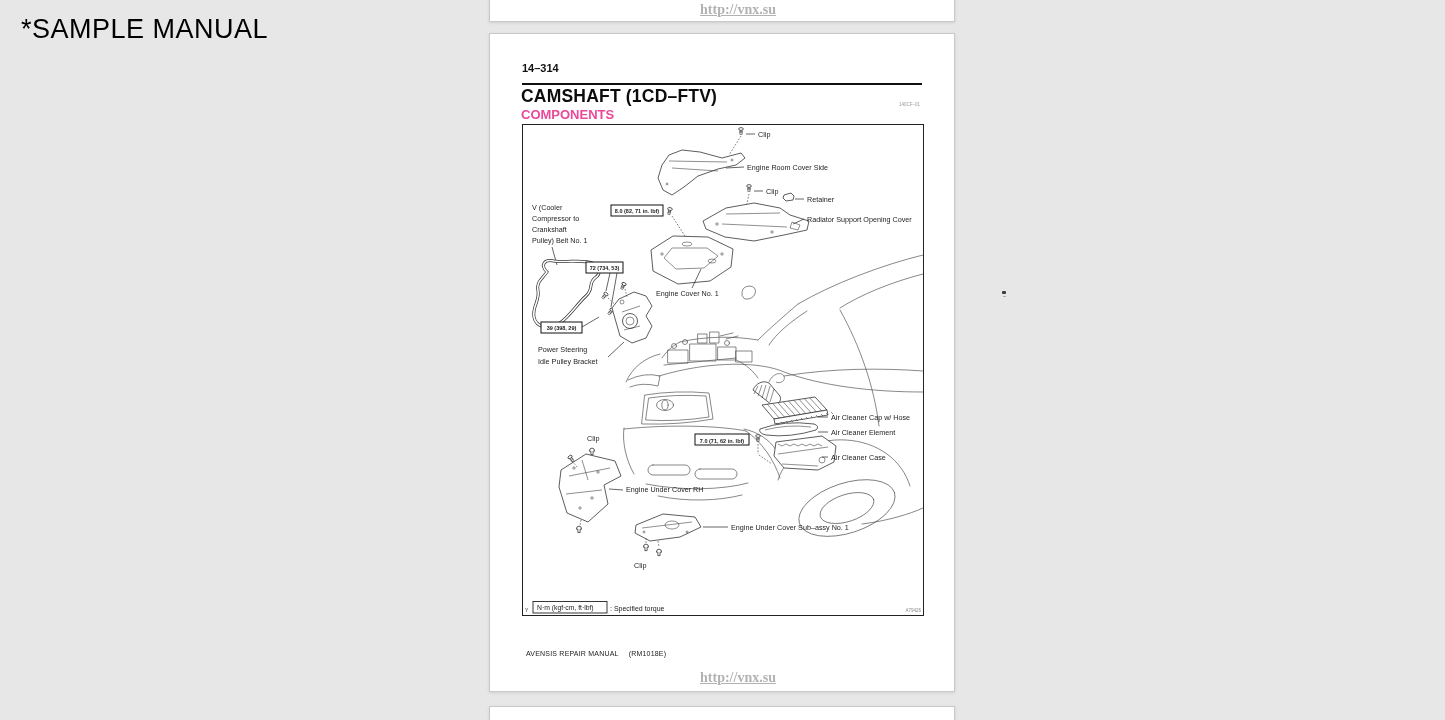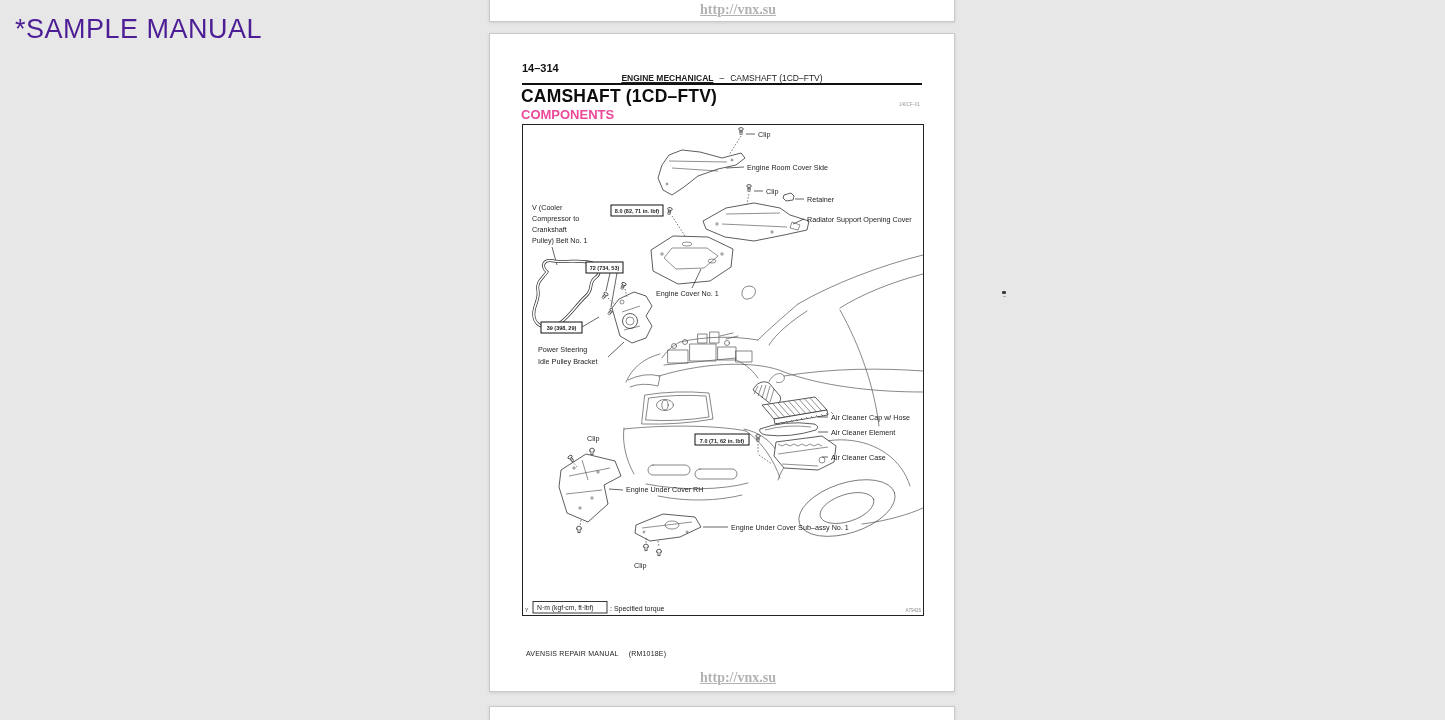--- a/index.html
+++ b/index.html
@@ -2,22 +2,22 @@
 <html><head>
 <meta charset="utf-8">
 <style>
   html,body{margin:0;padding:0;}
   body{
     width:1445px;height:720px;overflow:hidden;position:relative;
     background:#e7e7e7;
     font-family:"Liberation Sans",sans-serif;
   }
   .sample-label{
-    position:absolute;left:15px;top:14px;
-    font-size:27px;color:#4c1d95;letter-spacing:.5px;
+    position:absolute;left:21px;top:14px;
+    font-size:27px;color:#000000;letter-spacing:.5px;
   }
   .page{
     position:absolute;left:489px;width:466px;background:#ffffff;
     border:1px solid #c9c9c9;box-sizing:border-box;
     box-shadow:0 1px 3px rgba(0,0,0,.10);
   }
   .page-top{top:-10px;height:32px;}
   .page-main{top:33px;height:659px;}
   .page-bottom{top:706px;height:30px;}
   .watermark{
@@ -63,23 +63,20 @@
 <body>
 
 <div class="sample-label">*SAMPLE MANUAL</div>
 
 <div class="page page-top">
   <div class="watermark wm-top">http://vnx.su</div>
 </div>
 
 <div class="page page-main">
   <div class="pageno">14–314</div>
-  <div class="runhead">
-    <span class="sec">ENGINE MECHANICAL</span><span class="sep">–</span><span>CAMSHAFT (1CD–FTV)</span>
-  </div>
   <div class="head-rule"></div>
   <div class="doc-title">CAMSHAFT (1CD–FTV)</div>
   <div class="rev-code">140CF–01</div>
   <div class="doc-subtitle">COMPONENTS</div>
 
   <div class="diagram-wrap">
   <svg viewBox="0 0 402 492" width="402" height="492">
     <defs>
       <g id="scr">
         <ellipse cx="0" cy="0" rx="2.3" ry="1.4" class="p" stroke-width=".6"></ellipse>

